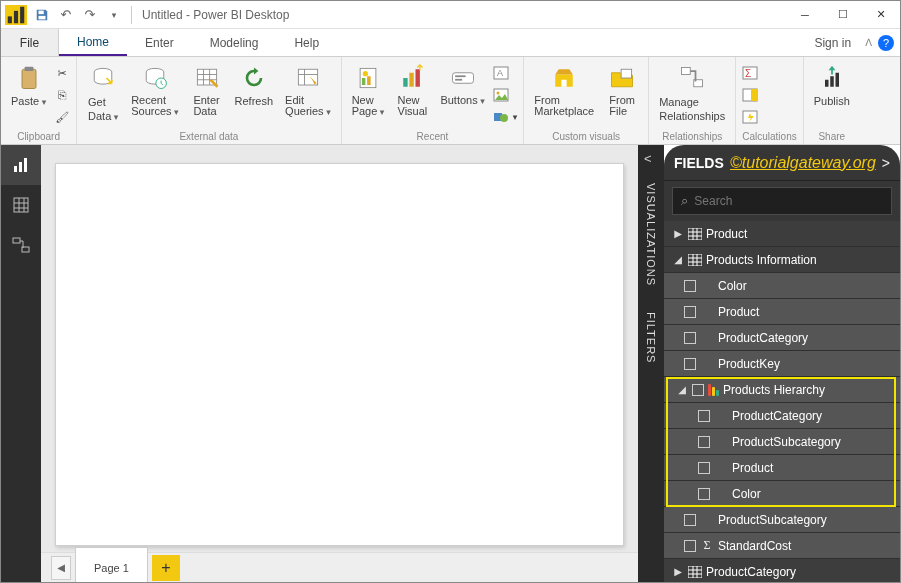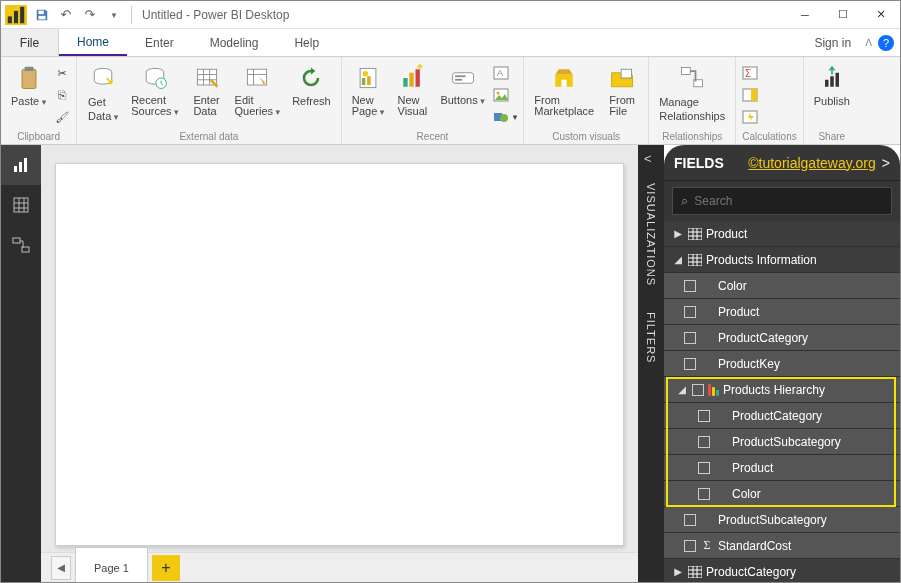--- a/index.html
+++ b/index.html
@@ -51,21 +51,21 @@
 .pgcollapse { width:20px; height:24px; background:#f5f5f5; border:1px solid #ccc; display:flex; align-items:center; justify-content:center; font-size:10px; color:#666;}
 .pgtab { height:42px; background:#fff; border:1px solid #ccc; font-size:11px; color:#444; display:flex; align-items:center; padding: 0 18px; margin-left:4px;}
 .pgadd { width:28px; height:26px; background:#f2c811; display:flex; align-items:center; justify-content:center; margin-left:4px; font-size:16px; color:#333; }
 
 .collapsed-panels { width: 26px; background:#2a2a2a; display:flex; flex-direction:column; align-items:center; padding-top: 30px; color:#ccc;}
 .vpanel-label { writing-mode: vertical-lr; font-size:11px; letter-spacing:1px; color:#ddd; margin: 8px 0 18px 0;}
 
 .fields { width: 236px; background:#363636; display:flex; flex-direction:column; color:#fff;border-radius:20px;}
 .fields-header { height:36px; display:flex; align-items:center; padding: 0 10px; border-bottom: 1px solid #222;}
 .fields-header .ftitle { font-size:14px; font-weight:600; color:#fff;}
-.watermark { font-size:14px; color:#f2c811; margin-left:auto; text-decoration:underline;}
+.watermark { font-size:16px; color:#f2c811; margin-left:auto; text-decoration:underline;font-style:italic;}
 .fields-header .expand { font-size:14px; color:#eee; margin-left:6px;}
 .search { margin: 6px 8px; height:28px; background:#1f1f1f; border:1px solid #4a4a4a; display:flex; align-items:center; padding: 0 8px; gap:6px;}
 .search input { background:transparent; border:none; outline:none; color:#ccc; font-size:12px; width:100%;}
 .searchic { color:#999; font-size:13px;}
 
 .tree { flex:1; overflow:auto; font-size:12px;}
 .titem { display:flex; align-items:center; height:26px; padding-left:8px; border-bottom:1px solid #2f2f2f; background:#3b3b3b; gap:4px;}
 .titem.table { background:#3d3d3d; }
 .titem.field { background:#555; padding-left: 20px;}
 .titem.field2 { background:#555; padding-left: 34px;}
@@ -187,37 +187,37 @@
               <line x1="19" y1="6" x2="19" y2="24" stroke="#888"></line>
               <path d="M20 18 l8 8" stroke="#e2a822" stroke-width="3"></path>
             </svg>
           </div>
           <span style="white-space:pre-line; line-height:11px;">Enter
 Data</span>
         </div>
       <div class="rbtn">
           <div class="ic">
             <svg viewBox="0 0 32 32">
+              <path d="M 24 16 A 8 8 0 1 1 16 8" fill="none" stroke="#3a8a3a" stroke-width="3"></path>
+              <path d="M16 4 l0 8 l5 -4 z" fill="#3a8a3a"></path>
+            </svg>
+          </div>
+          <span>Refresh</span>
+        </div>
+      <div class="rbtn">
+          <div class="ic">
+            <svg viewBox="0 0 32 32">
               <rect x="5" y="6" width="22" height="18" fill="#fff" stroke="#888"></rect>
               <line x1="5" y1="12" x2="27" y2="12" stroke="#888"></line>
               <line x1="12" y1="6" x2="12" y2="24" stroke="#888"></line>
               <path d="M18 14 l8 8 l-3 1 l-1 -3 z" fill="#e2a822"></path>
             </svg>
           </div>
           <span class="drop" style="white-space:pre-line; line-height:11px;">Edit
 Queries</span>
-        </div>
-      <div class="rbtn">
-          <div class="ic">
-            <svg viewBox="0 0 32 32">
-              <path d="M 24 16 A 8 8 0 1 1 16 8" fill="none" stroke="#3a8a3a" stroke-width="3"></path>
-              <path d="M16 4 l0 8 l5 -4 z" fill="#3a8a3a"></path>
-            </svg>
-          </div>
-          <span>Refresh</span>
         </div>
     </div>
     <div class="glabel">External data</div>
   </div>
 
   <div class="rgroup">
     <div class="row">
       <div class="rbtn">
           <div class="ic">
             <svg viewBox="0 0 32 32">

